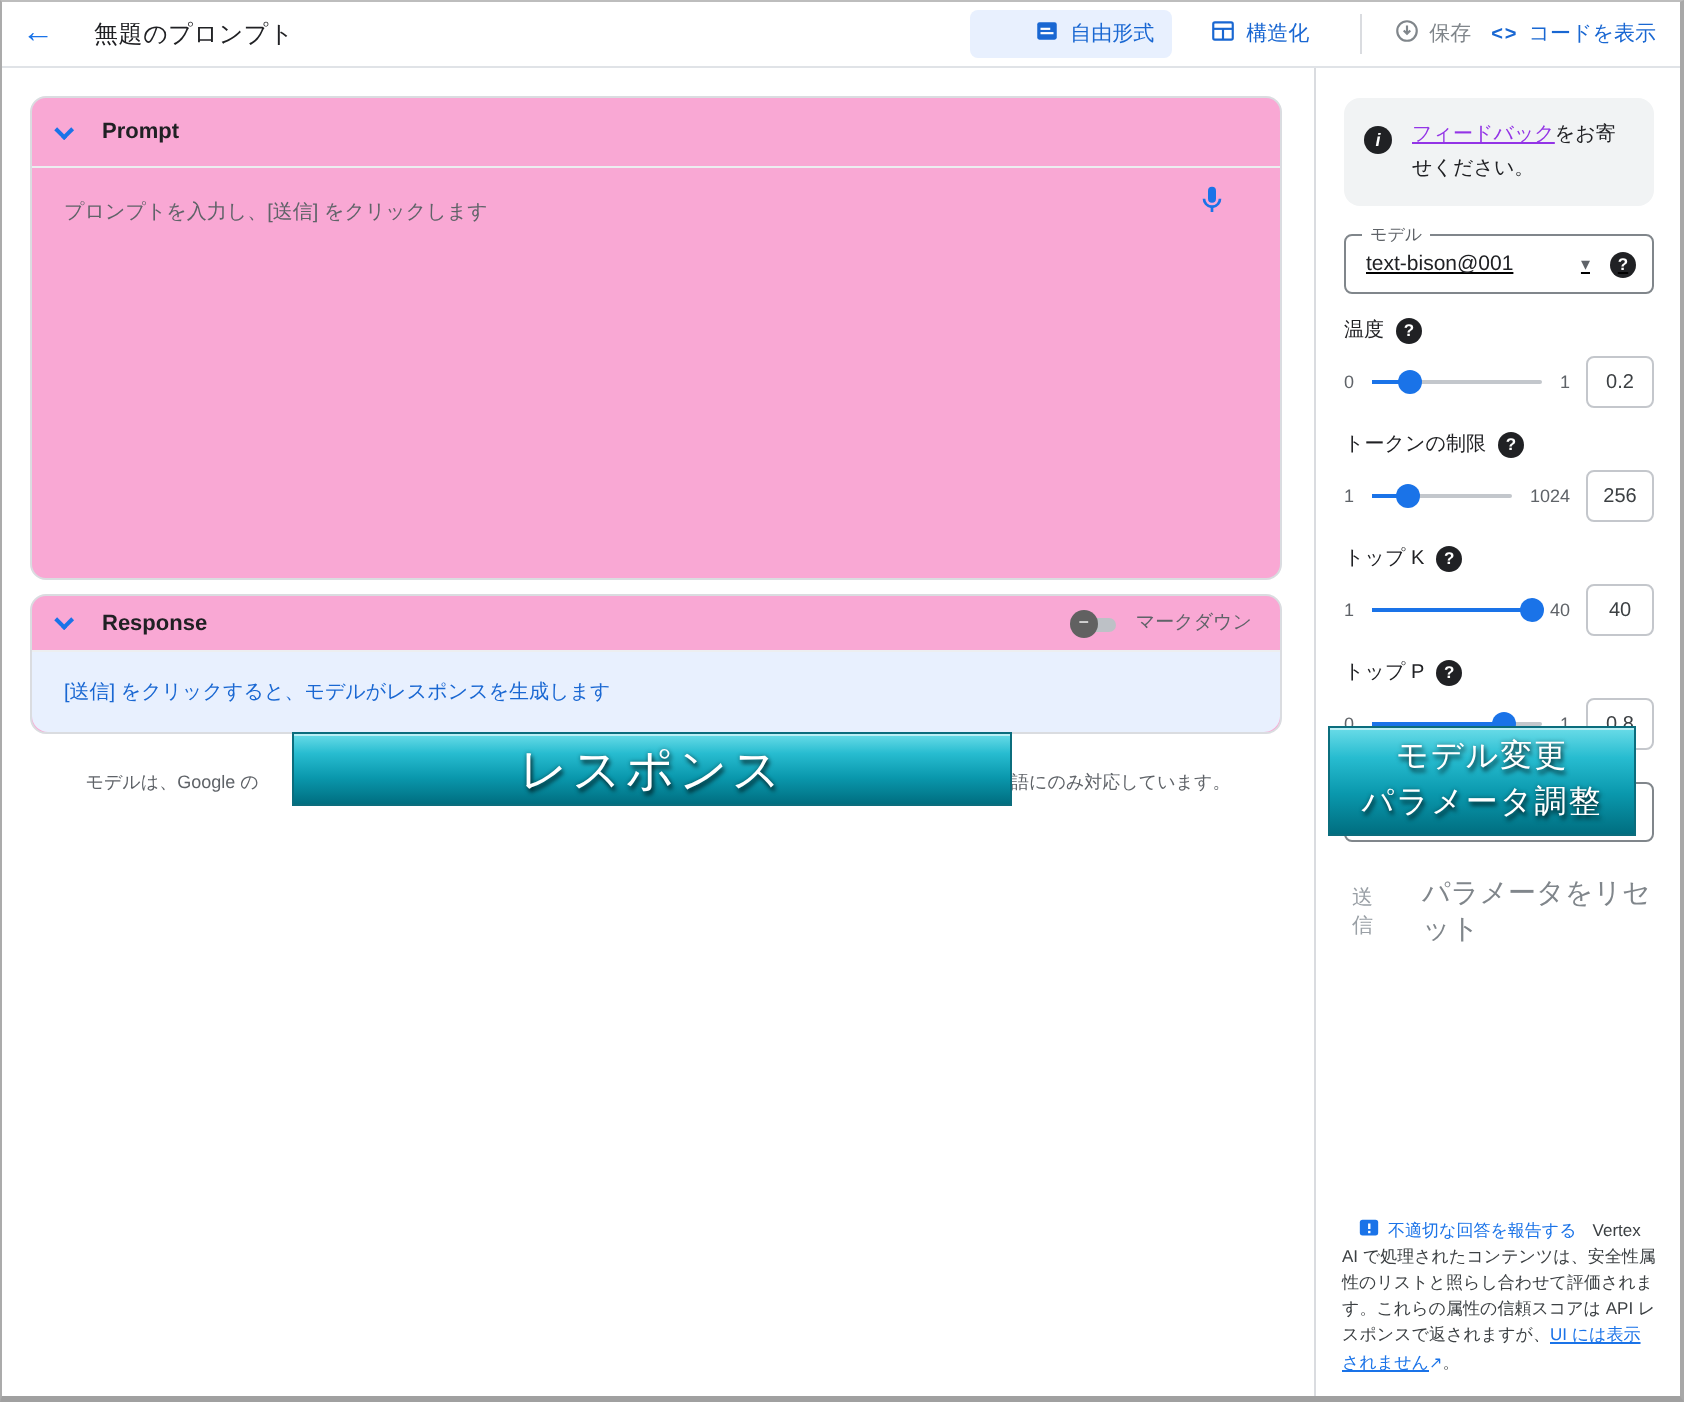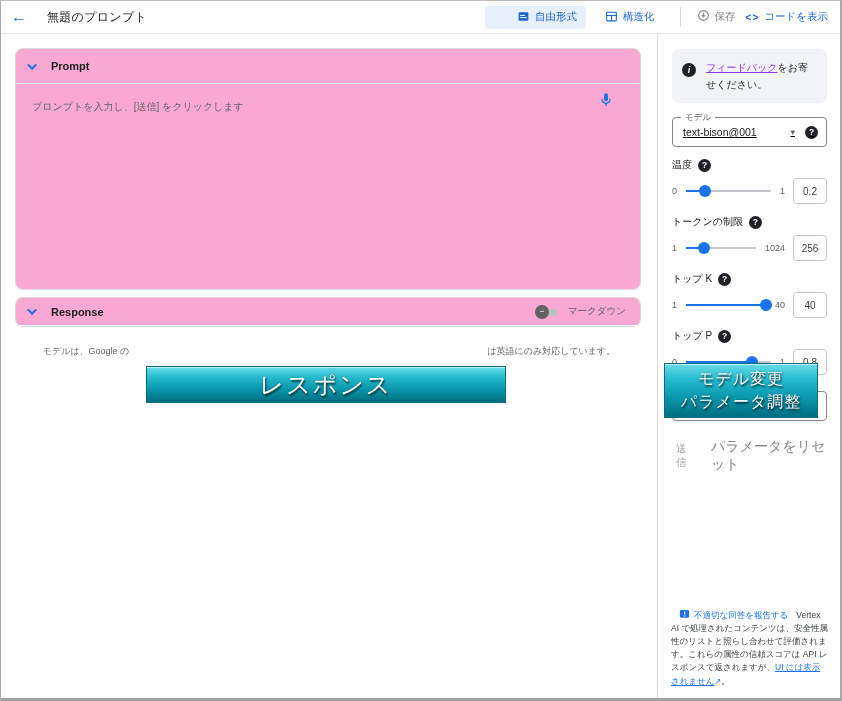--- a/index.html
+++ b/index.html
@@ -16,21 +16,21 @@
     border-bottom:1px solid #e0e3e7; background:#fff;
   }
   .back-btn { color:#1a73e8; font-size:16px; cursor:pointer; width:22px; }
   .page-title { font-size:12px; color:#202124; margin-left:14px; letter-spacing:.3px; }
   .header-right { margin-left:auto; display:flex; align-items:center; gap:10px; }
   .mode-tab { display:flex; align-items:center; gap:5px; font-size:10.5px; color:#1967d2;
     padding:4px 9px; border-radius:4px; cursor:pointer; white-space:nowrap; }
   .mode-tab.selected { background:#e8f0fe;padding-left:32px; }
   .hdr-divider { width:1px; height:20px; background:#dadce0; margin:0 6px; }
   .hdr-btn { display:flex; align-items:center; gap:5px; font-size:10.5px; cursor:pointer; white-space:nowrap; }
-  .hdr-btn.save { color:#80868b;font-family:Liberation Mono, monospace; }
+  .hdr-btn.save { color:#80868b; }
   .hdr-btn.code { color:#1967d2; }
   .code-glyph { font-size:10px; font-weight:bold; letter-spacing:1px; }
   
   .main-row { display:flex; height:664px; }
   .content { width:657px; border-right:1px solid #dadce0; position:relative; }
   .sidebar { flex:1; position:relative; padding:0 13px 0 14px; }
   
   .card { border:1px solid #dadce0; border-radius:8px; margin:0 16px 0 14px; background:#f9a8d4; }
   .prompt-card { margin-top:14px; height:242px; }
   .response-card { margin-top:7px; }
@@ -171,20 +171,23 @@
           <span class="chevron"></span>
           <span class="card-title">Response</span>
           <div class="markdown-wrap">
             <span class="toggle">
               <span class="toggle-track"></span>
               <span class="toggle-thumb">−</span>
             </span>
             <span class="markdown-label">マークダウン</span>
           </div>
         </div>
+        <div class="info-strip">
+          <span class="info-strip-text">[送信] をクリックすると、モデルがレスポンスを生成します</span>
+        </div>
       </div>
 
       <div class="disclaimer">
         <span>モデルは、Google の</span>
         <span class="disclaimer-gap"></span>
         <span>は英語にのみ対応しています。</span>
       </div>
     </div>
 
     <div class="sidebar">

